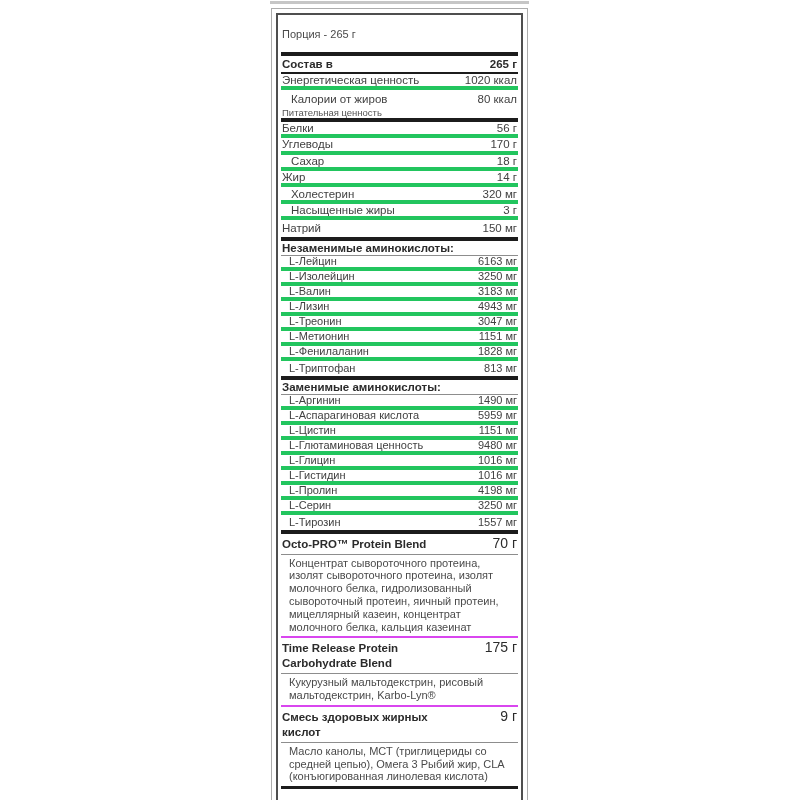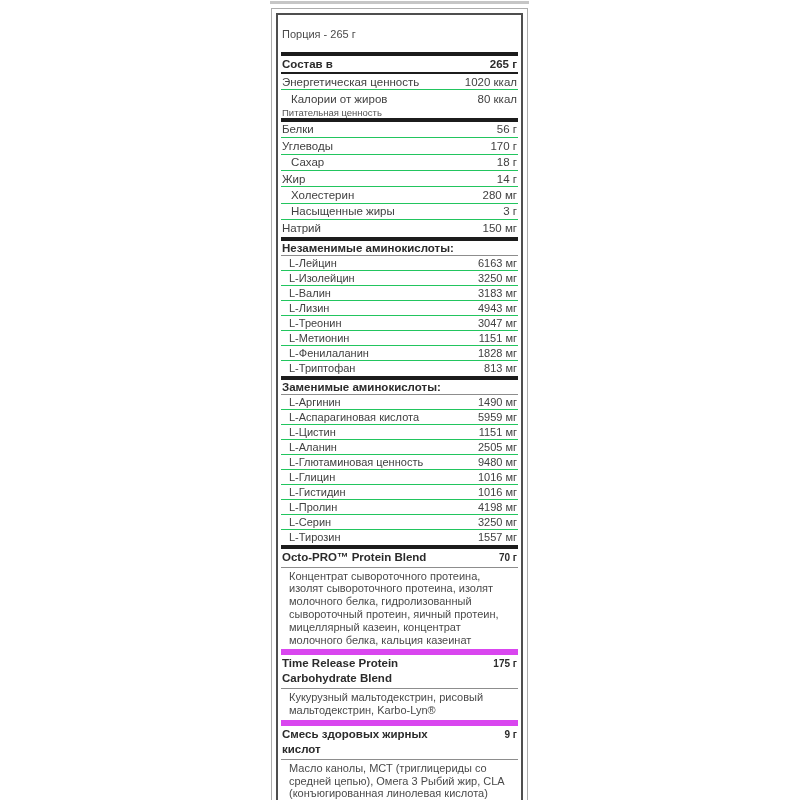--- a/index.html
+++ b/index.html
@@ -12,44 +12,44 @@
   .label-inner { border:2px solid #4f4f4f; height:100%; padding:0 3px; background:#ffffff; }
 
   .serving { height:37px; display:flex; align-items:center; font-size:11px; color:#4a4a4a; padding-left:1px; }
 
   .bar { background:#1c1c1c; }
   .bar.thick { height:4px; }
   .bar.mid   { height:2px; }
   .bar.bottom{ height:3px; }
 
   .row { display:flex; justify-content:space-between; align-items:center;
-         height:16.4px; border-bottom:1px solid #22c55e;
+         height:16.4px; border-bottom:4px solid #22c55e;
          font-size:11.5px; color:#414141; }
   .row .n { padding-left:1px; white-space:nowrap; }
   .row .v { padding-right:1px; white-space:nowrap; }
   .row.ind .n { padding-left:10px; }
   .row.nb { border-bottom:none;gap:16px; }
   .b { font-weight:bold; color:#2b2b2b; }
   .row.head-row { height:16px; }
 
   .note { font-size:9.5px; color:#555555; height:11px; line-height:11px; padding-left:1px; }
 
   .sec-head { font-weight:bold; font-size:11.5px; color:#2b2b2b; height:15px; line-height:15px;
               border-bottom:1px solid #8d8d8d; padding-left:1px; }
   .row.am { height:15px; font-size:11px; }
   .row.am .n { padding-left:8px; }
 
   .bhead { border-bottom:1px solid #8d8d8d; padding:1px 0 2px 0; }
   .bh1 { display:flex; justify-content:space-between; align-items:baseline; }
   .bt { font-weight:bold; font-size:11.5px; color:#2b2b2b; line-height:15px; padding-left:1px; }
-  .bv { font-weight:bold; font-size:10px; color:#2b2b2b; padding-right:1px; white-space:nowrap; }
+  .bv { font-weight:normal; font-size:14px; color:#2b2b2b; padding-right:1px; white-space:nowrap; }
   .bh2:empty { display:none; }
 
   .desc { font-size:11px; line-height:12.8px; color:#4a4a4a;
-          padding:2px 2px 3px 8px; border-bottom:6px solid #d946ef; }
+          padding:2px 2px 3px 8px; border-bottom:2px solid #d946ef; }
   .desc.nb { border-bottom:none; }
 </style>
 </head>
 <body>
 
 <div class="canvas">
   <div class="crop-strip"></div>
 
   <div class="label-outer">
     <div class="label-inner">
@@ -89,21 +89,21 @@
       <div class="row ind">
         <span class="n">Сахар</span>
         <span class="v">18 г</span>
       </div>
       <div class="row">
         <span class="n">Жир</span>
         <span class="v">14 г</span>
       </div>
       <div class="row ind">
         <span class="n">Холестерин</span>
-        <span class="v">280 мг</span>
+        <span class="v">320 мг</span>
       </div>
       <div class="row ind">
         <span class="n">Насыщенные жиры</span>
         <span class="v">3 г</span>
       </div>
       <div class="row nb">
         <span class="n">Натрий</span>
         <span class="v">150 мг</span>
       </div>
 
@@ -152,24 +152,20 @@
         <span class="n">L-Аргинин</span>
         <span class="v">1490 мг</span>
       </div>
       <div class="row am">
         <span class="n">L-Аспарагиновая кислота</span>
         <span class="v">5959 мг</span>
       </div>
       <div class="row am">
         <span class="n">L-Цистин</span>
         <span class="v">1151 мг</span>
-      </div>
-      <div class="row am">
-        <span class="n">L-Аланин</span>
-        <span class="v">2505 мг</span>
       </div>
       <div class="row am">
         <span class="n">L-Глютаминовая ценность</span>
         <span class="v">9480 мг</span>
       </div>
       <div class="row am">
         <span class="n">L-Глицин</span>
         <span class="v">1016 мг</span>
       </div>
       <div class="row am">

